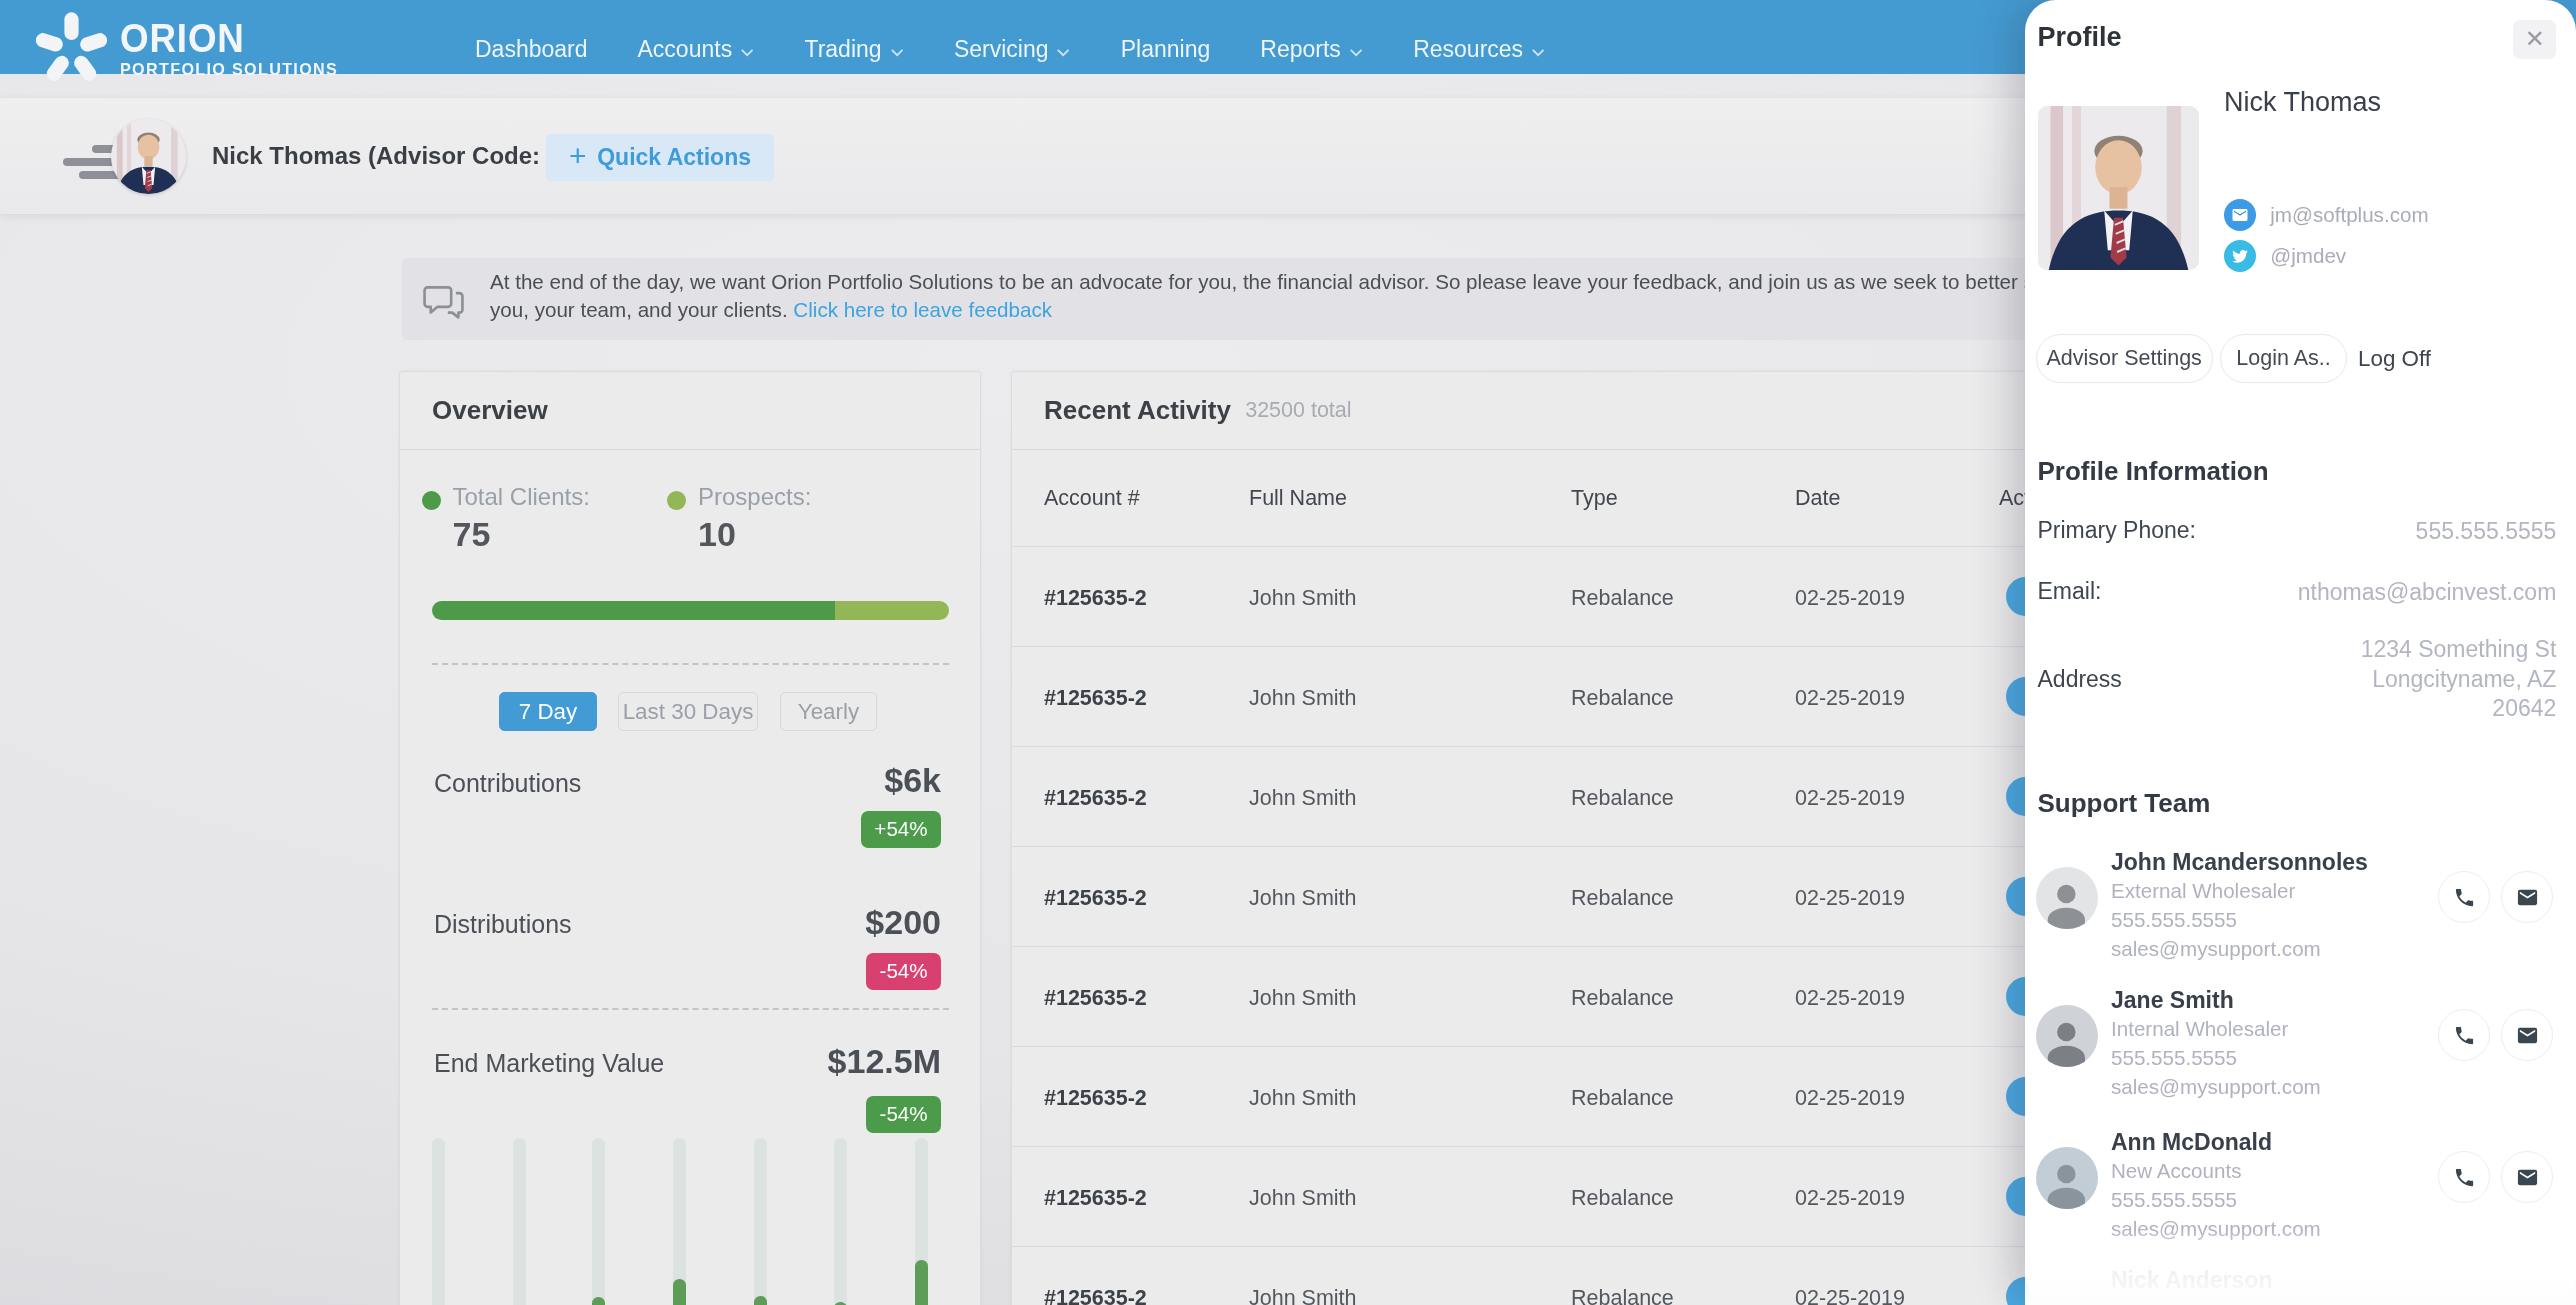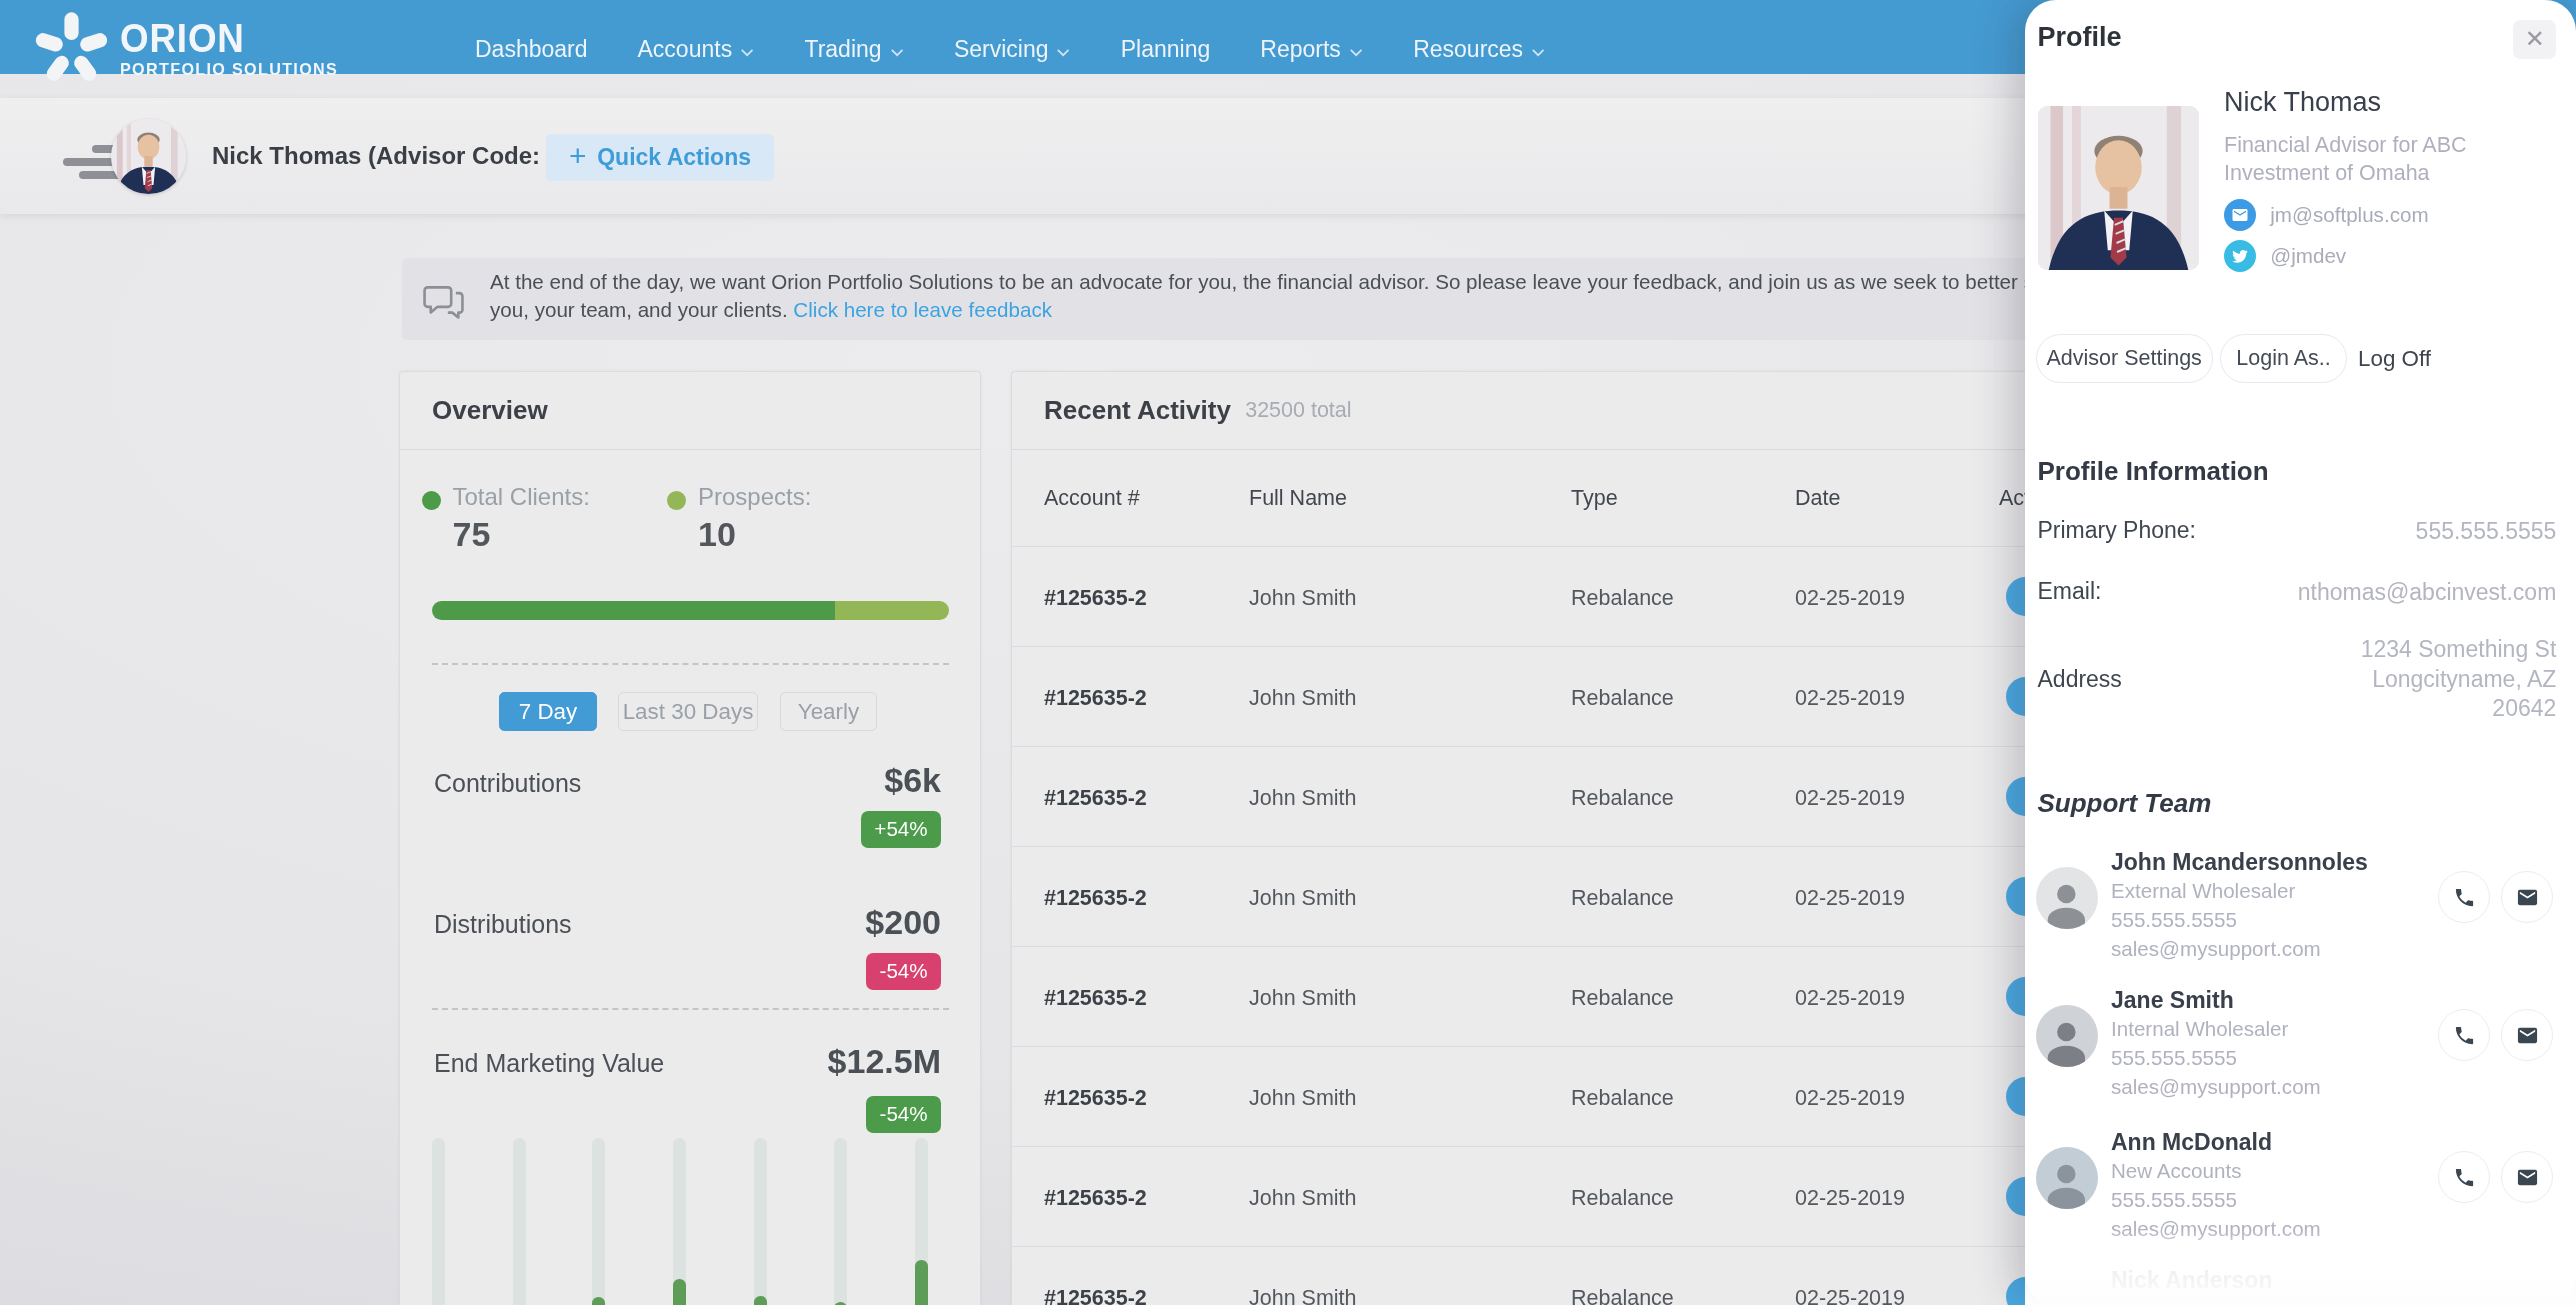--- a/index.html
+++ b/index.html
@@ -93,21 +93,21 @@
   .contact-row { position:absolute; left:199px; display:flex; align-items:center; gap:14.3px; cursor:pointer; }
   .c-email { top:199px; } .c-twitter { top:240px; }
   .contact-row .bubble { width:32px; height:32px; border-radius:50%; display:flex; align-items:center; justify-content:center; }
   .contact-row .ctext { font-size:20.6px; color:#a9abb9; }
   .pill { position:absolute; top:334px; height:49px; border-radius:25px; border:1.8px solid #e7e7f0; background:#fff;
           color:#454b55; font-size:21.5px; font-family:inherit; cursor:pointer; }
   .pill-1 { left:10.7px; width:177px; } .pill-2 { left:195px; width:127px; }
   .textbtn { position:absolute; left:333px; top:334px; height:49px; border:none; background:transparent; color:#3f454f;
              font-size:22.4px; font-family:inherit; cursor:pointer; }
   .section-h { position:absolute; left:12.5px; font-size:26px; font-weight:600; color:#333a46; }
-  .sh-info { top:456px; } .sh-support { top:788px;font-style:italic; }
+  .sh-info { top:456px; } .sh-support { top:788px; }
   .info-label { position:absolute; left:12.5px; font-size:23px; font-weight:500; color:#3f4650; }
   .info-value { position:absolute; right:19.7px; font-size:23px; color:#b3b5c0; text-align:right; line-height:29.5px; }
   .il-phone { top:517px; } .iv-phone { top:517px; }
   .il-email { top:578px; } .iv-email { top:578px; }
   .il-addr  { top:666px; } .iv-addr  { top:635px; }
   .member { position:absolute; left:0; width:551px; height:134px; }
   .member .m-avatar { position:absolute; left:10.7px; top:18px; width:62px; height:62px; border-radius:50%; overflow:hidden;
                       display:flex; align-items:flex-end; justify-content:center; }
   .member .m-avatar svg { width:85%; height:85%; }
   .member .m-name { position:absolute; left:86px; top:0; font-size:23px; font-weight:600; color:#39404b; white-space:nowrap; }
@@ -360,21 +360,20 @@
         <ellipse cx="45" cy="25" rx="13.5" ry="8.5" fill="#8f8274"></ellipse>
         <ellipse cx="45" cy="34" rx="13" ry="15" fill="#e7c2a2"></ellipse>
         <rect x="40" y="45" width="10" height="12" fill="#dcb393"></rect>
         <path d="M6 91 C12 64 28 58 45 58 C62 58 78 64 84 91 Z" fill="#203055"></path>
         <path d="M37 58 L45 67 L53 58 L51 80 L39 80 Z" fill="#f3f3f5"></path>
         <path d="M42.5 62 L47.5 62 L49.5 84 L45 88.5 L40.5 84 Z" fill="#a23a48"></path>
         <path d="M42.9 66 l4.9 -2.1 M43.4 71 l5 -2.1 M43.9 76 l5.1 -2.1 M44.2 81 l5 -2.1" stroke="#d8dbe2" stroke-width="1.1"></path>
       </svg>
     </div>
     <div class="p-name">Nick Thomas</div>
-    <div class="p-sub">Financial Advisor for ABC Investment of Omaha</div>
 
     <div class="contact-row c-email">
       <span class="bubble" style="background:#3c9be4">
         <svg width="18" height="18" viewBox="0 0 24 24" fill="#ffffff">
             <path d="M20 4H4c-1.1 0-1.99.9-1.99 2L2 18c0 1.1.9 2 2 2h16c1.1 0 2-.9 2-2V6c0-1.1-.9-2-2-2zm0 4-8 5-8-5V6l8 5 8-5v2z"></path>
           </svg>
       </span>
       <span class="ctext">jm@softplus.com</span>
     </div>
     <div class="contact-row c-twitter">

